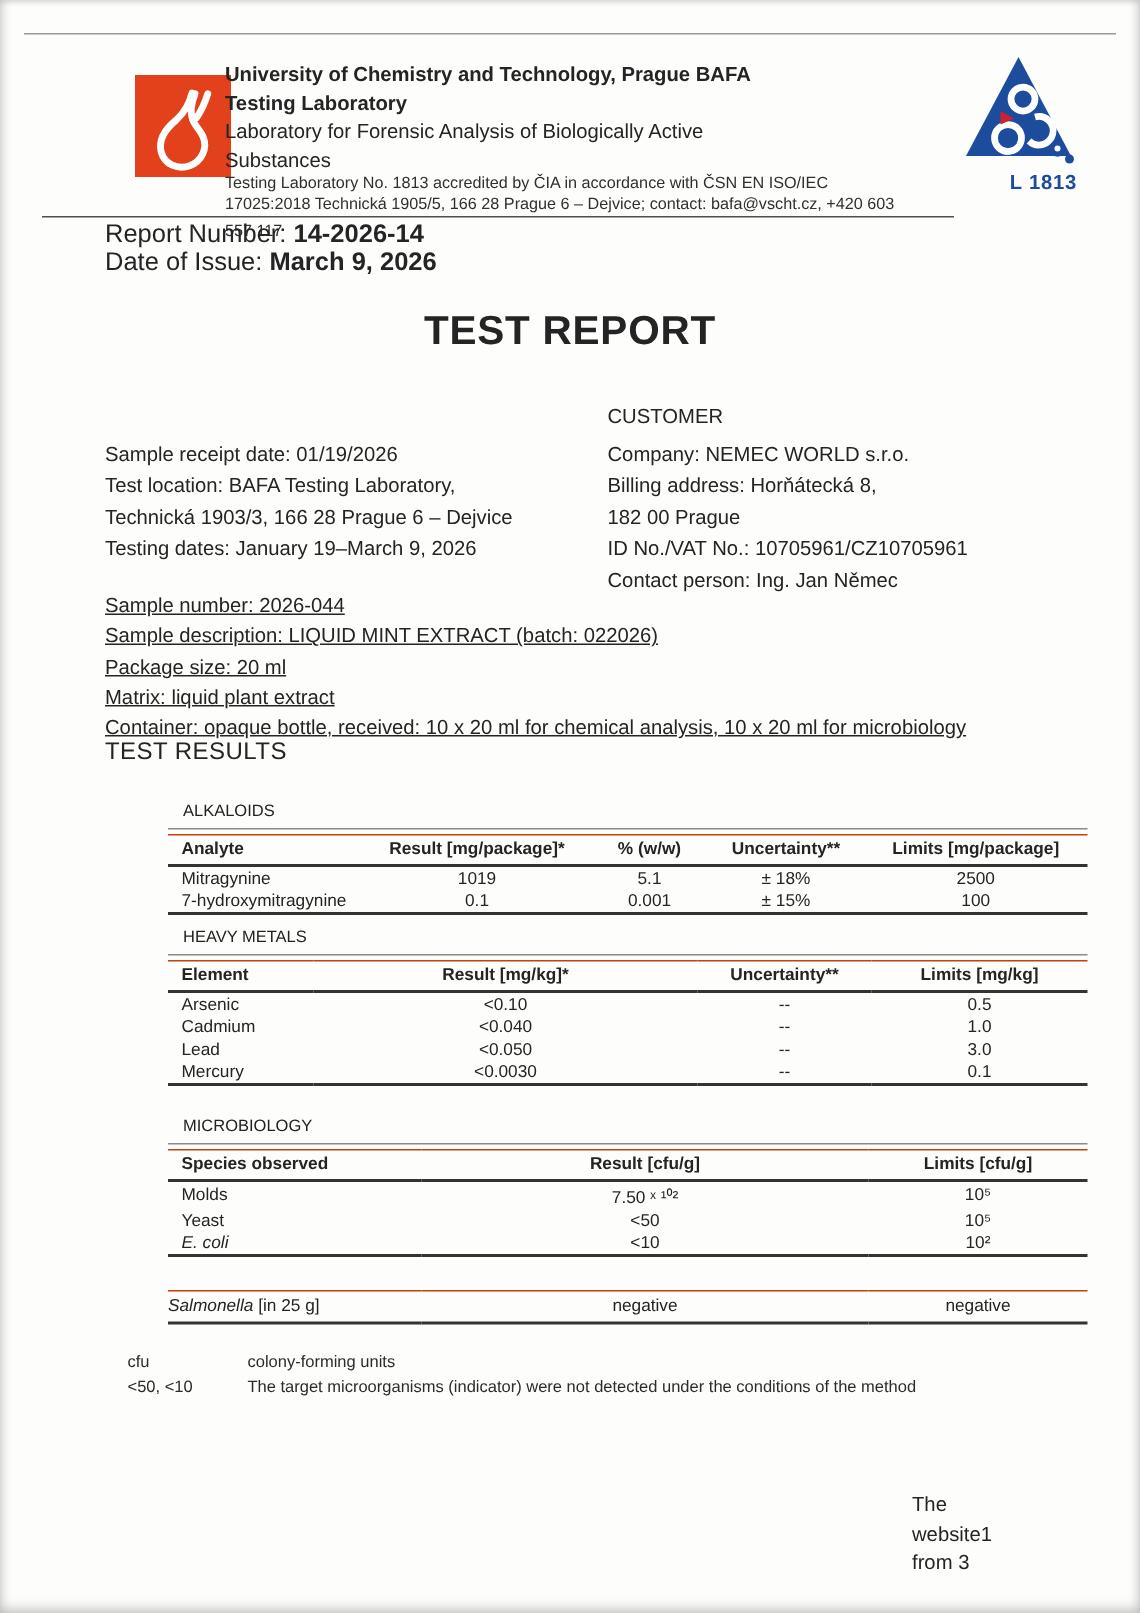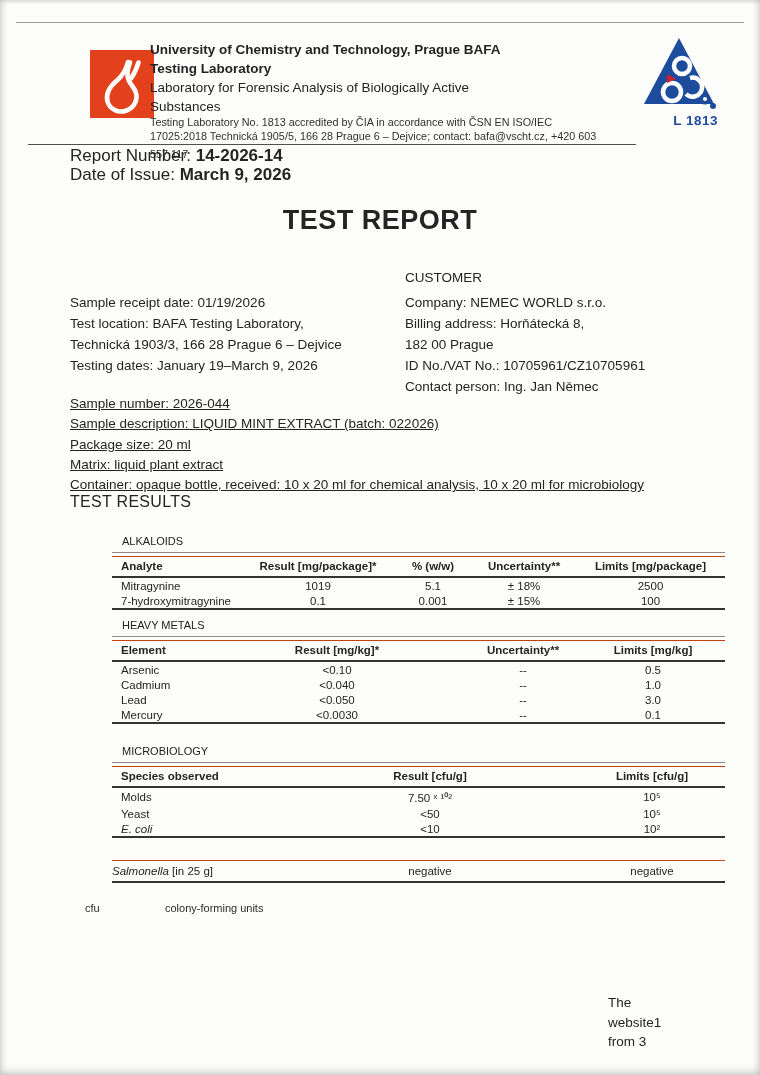--- a/index.html
+++ b/index.html
@@ -255,20 +255,24 @@
         </tr>
       </tbody>
     </table>
   </div>
 
   <div class="footnotes">
     <div class="fn-row">
       <div class="fn-term">cfu</div>
       <div>colony-forming units</div>
     </div>
+    <div class="fn-row">
+      <div class="fn-term">&lt;50, &lt;10</div>
+      <div>The target microorganisms (indicator) were not detected under the conditions of the method</div>
+    </div>
   </div>
 
   <div class="footer-note">
     <div>The</div>
     <div>website1</div>
     <div>from 3</div>
   </div>
 
 </div>
 

